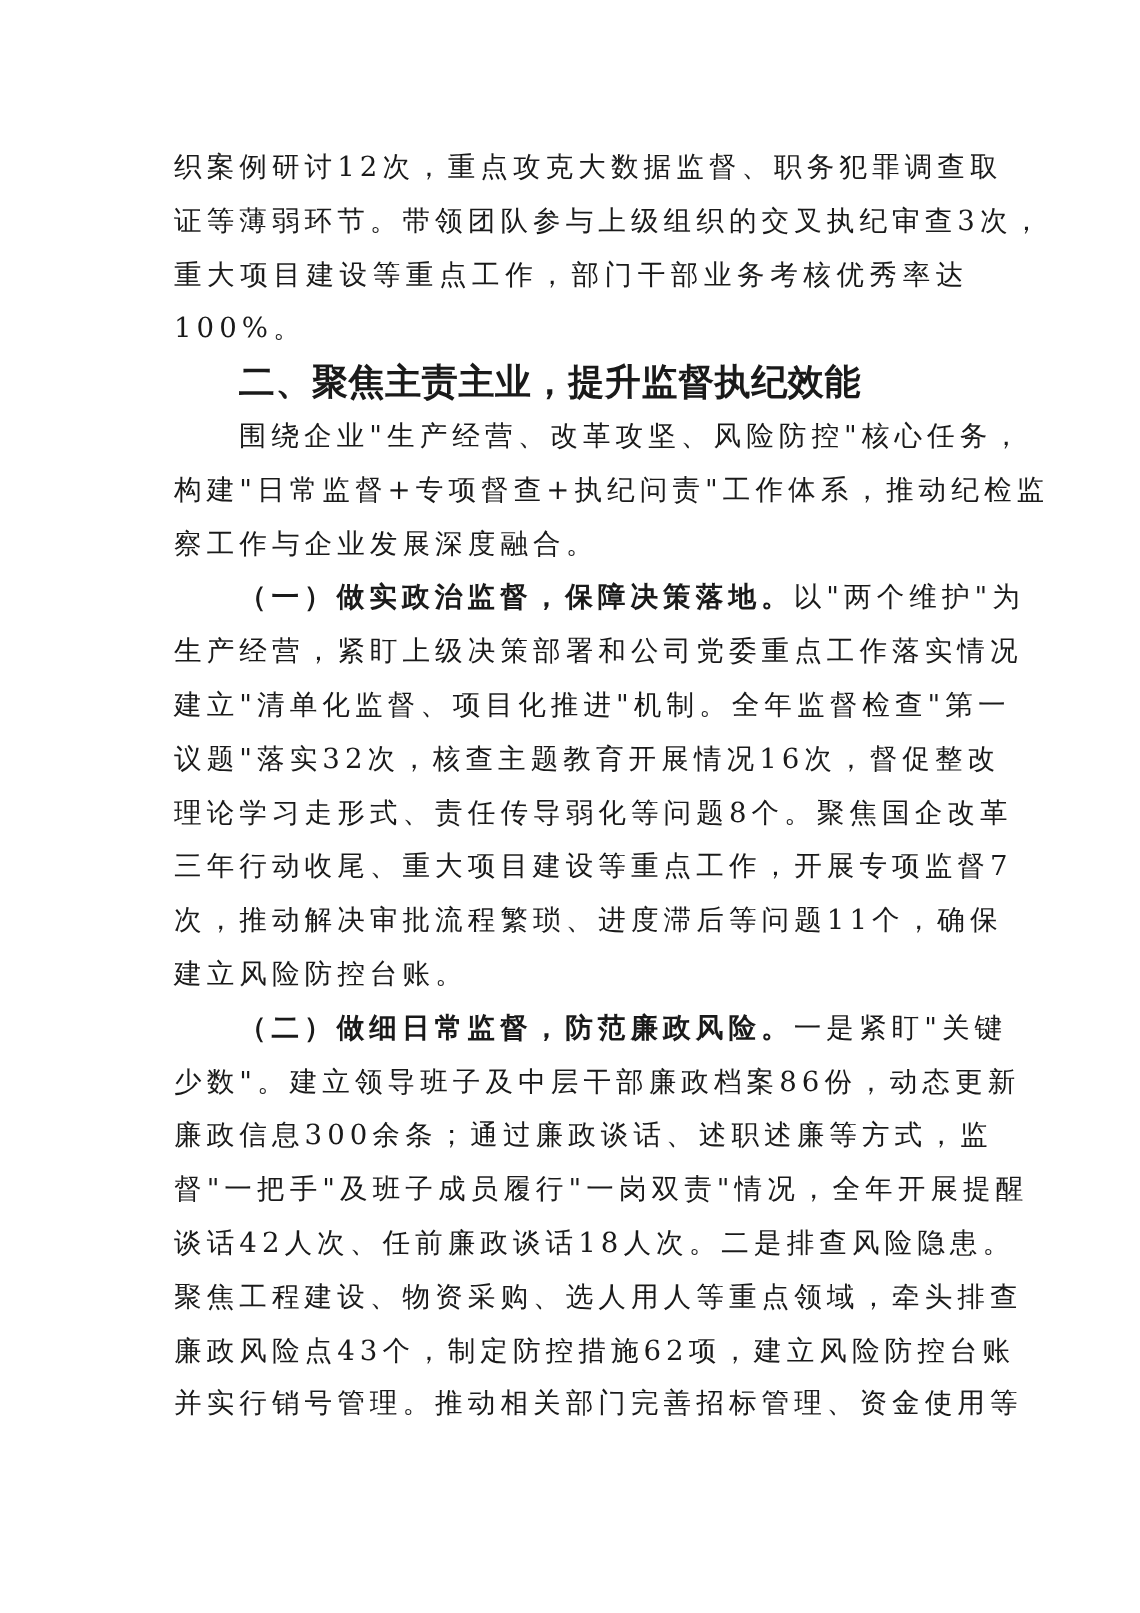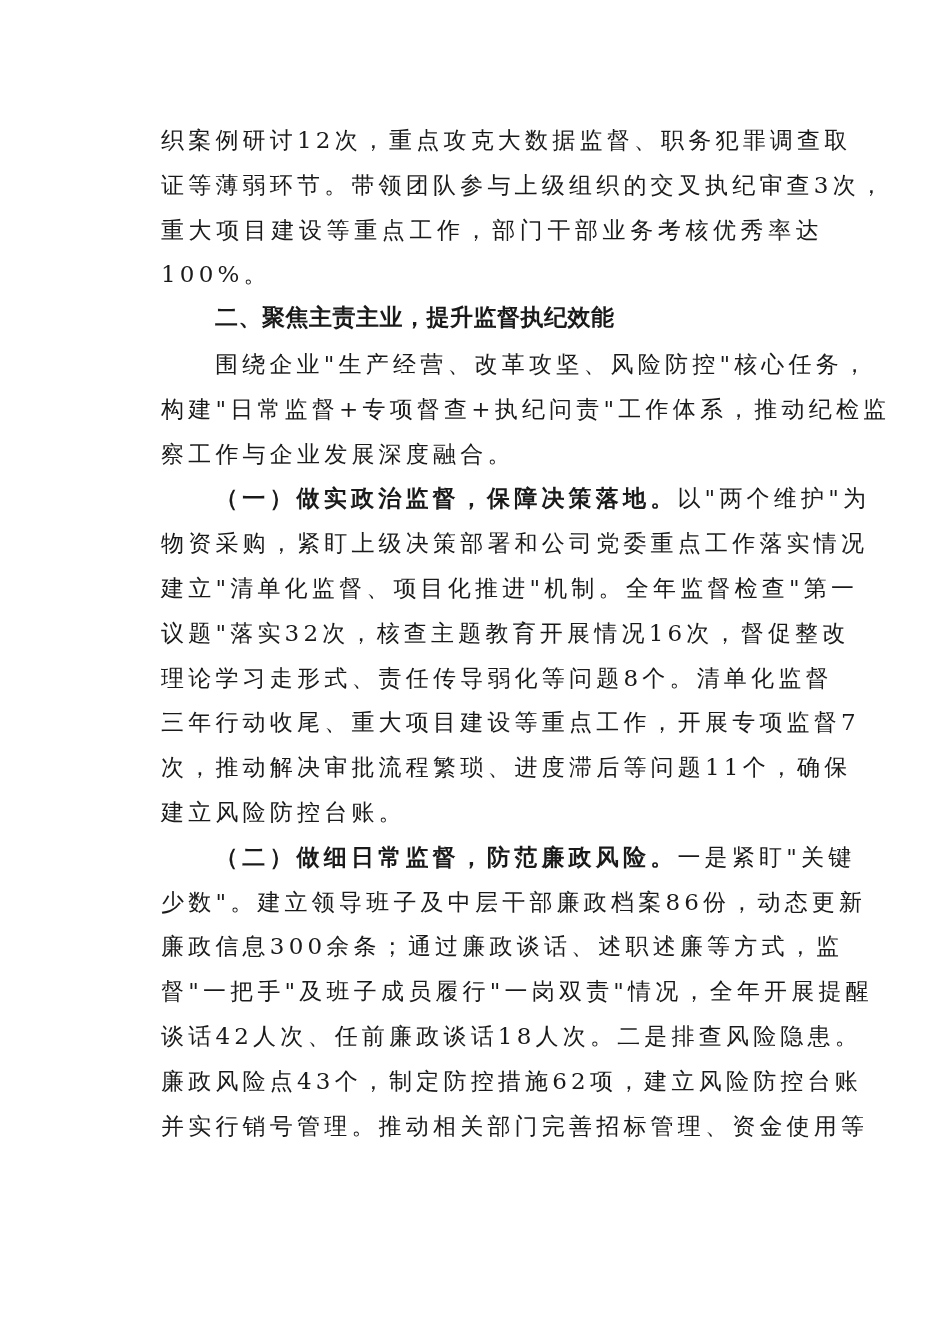--- a/index.html
+++ b/index.html
@@ -16,40 +16,39 @@
     .page {
       position: absolute;
       left: 145px;
       top: 118px;
       width: 662px;
       color: #1a1a1a;
       font-family: "DejaVu Serif", "Liberation Serif", serif;
       font-size: 23px;
       line-height: 44.8px;
       letter-spacing: 4.2px;
-      margin-left: 16px;
     }
     .line {
       display: block;
       white-space: nowrap;
       height: 44.8px;
       text-align: justify;
       text-align-last: justify;
     }
     .line.last {
       text-align-last: left;
     }
     .indent {
       padding-left: 54px;
     }
     .h2 {
-      font-family: Liberation Mono, monospace;
+      font-family: Liberation Sans, sans-serif;
       font-weight: bold;
       letter-spacing: 0.5px;
-      font-size: 23px;
+      font-size: 30px;
       text-align-last: left;
     }
     .sub {
       font-family: "DejaVu Serif", "Liberation Serif", serif;
       font-weight: bold;
     }
   </style>
 </head>
 <body>
 
@@ -65,32 +64,33 @@
   <div class="line indent h2">二、聚焦主责主业，提升监督执纪效能</div>
 
   <div>
     <span class="line indent">围绕企业"生产经营、改革攻坚、风险防控"核心任务，</span>
     <span class="line">构建"日常监督+专项督查+执纪问责"工作体系，推动纪检监</span>
     <span class="line last">察工作与企业发展深度融合。</span>
   </div>
 
   <div>
     <span class="line indent"><span class="sub">（一）做实政治监督，保障决策落地。</span><span>以"两个维护"为</span></span>
-    <span class="line">物资采购，紧盯上级决策部署和公司党委重点工作落实情况</span>
+    <span class="line">生产经营，紧盯上级决策部署和公司党委重点工作落实情况</span>
     <span class="line">建立"清单化监督、项目化推进"机制。全年监督检查"第一</span>
     <span class="line">议题"落实32次，核查主题教育开展情况16次，督促整改</span>
-    <span class="line">理论学习走形式、责任传导弱化等问题8个。清单化监督</span>
+    <span class="line">理论学习走形式、责任传导弱化等问题8个。聚焦国企改革</span>
     <span class="line">三年行动收尾、重大项目建设等重点工作，开展专项监督7</span>
     <span class="line">次，推动解决审批流程繁琐、进度滞后等问题11个，确保</span>
     <span class="line last">建立风险防控台账。</span>
   </div>
 
   <div>
     <span class="line indent"><span class="sub">（二）做细日常监督，防范廉政风险。</span><span>一是紧盯"关键</span></span>
     <span class="line">少数"。建立领导班子及中层干部廉政档案86份，动态更新</span>
     <span class="line">廉政信息300余条；通过廉政谈话、述职述廉等方式，监</span>
     <span class="line">督"一把手"及班子成员履行"一岗双责"情况，全年开展提醒</span>
     <span class="line">谈话42人次、任前廉政谈话18人次。二是排查风险隐患。</span>
+    <span class="line">聚焦工程建设、物资采购、选人用人等重点领域，牵头排查</span>
     <span class="line">廉政风险点43个，制定防控措施62项，建立风险防控台账</span>
     <span class="line">并实行销号管理。推动相关部门完善招标管理、资金使用等</span>
   </div>
 
 </div>
 
 </body></html>

